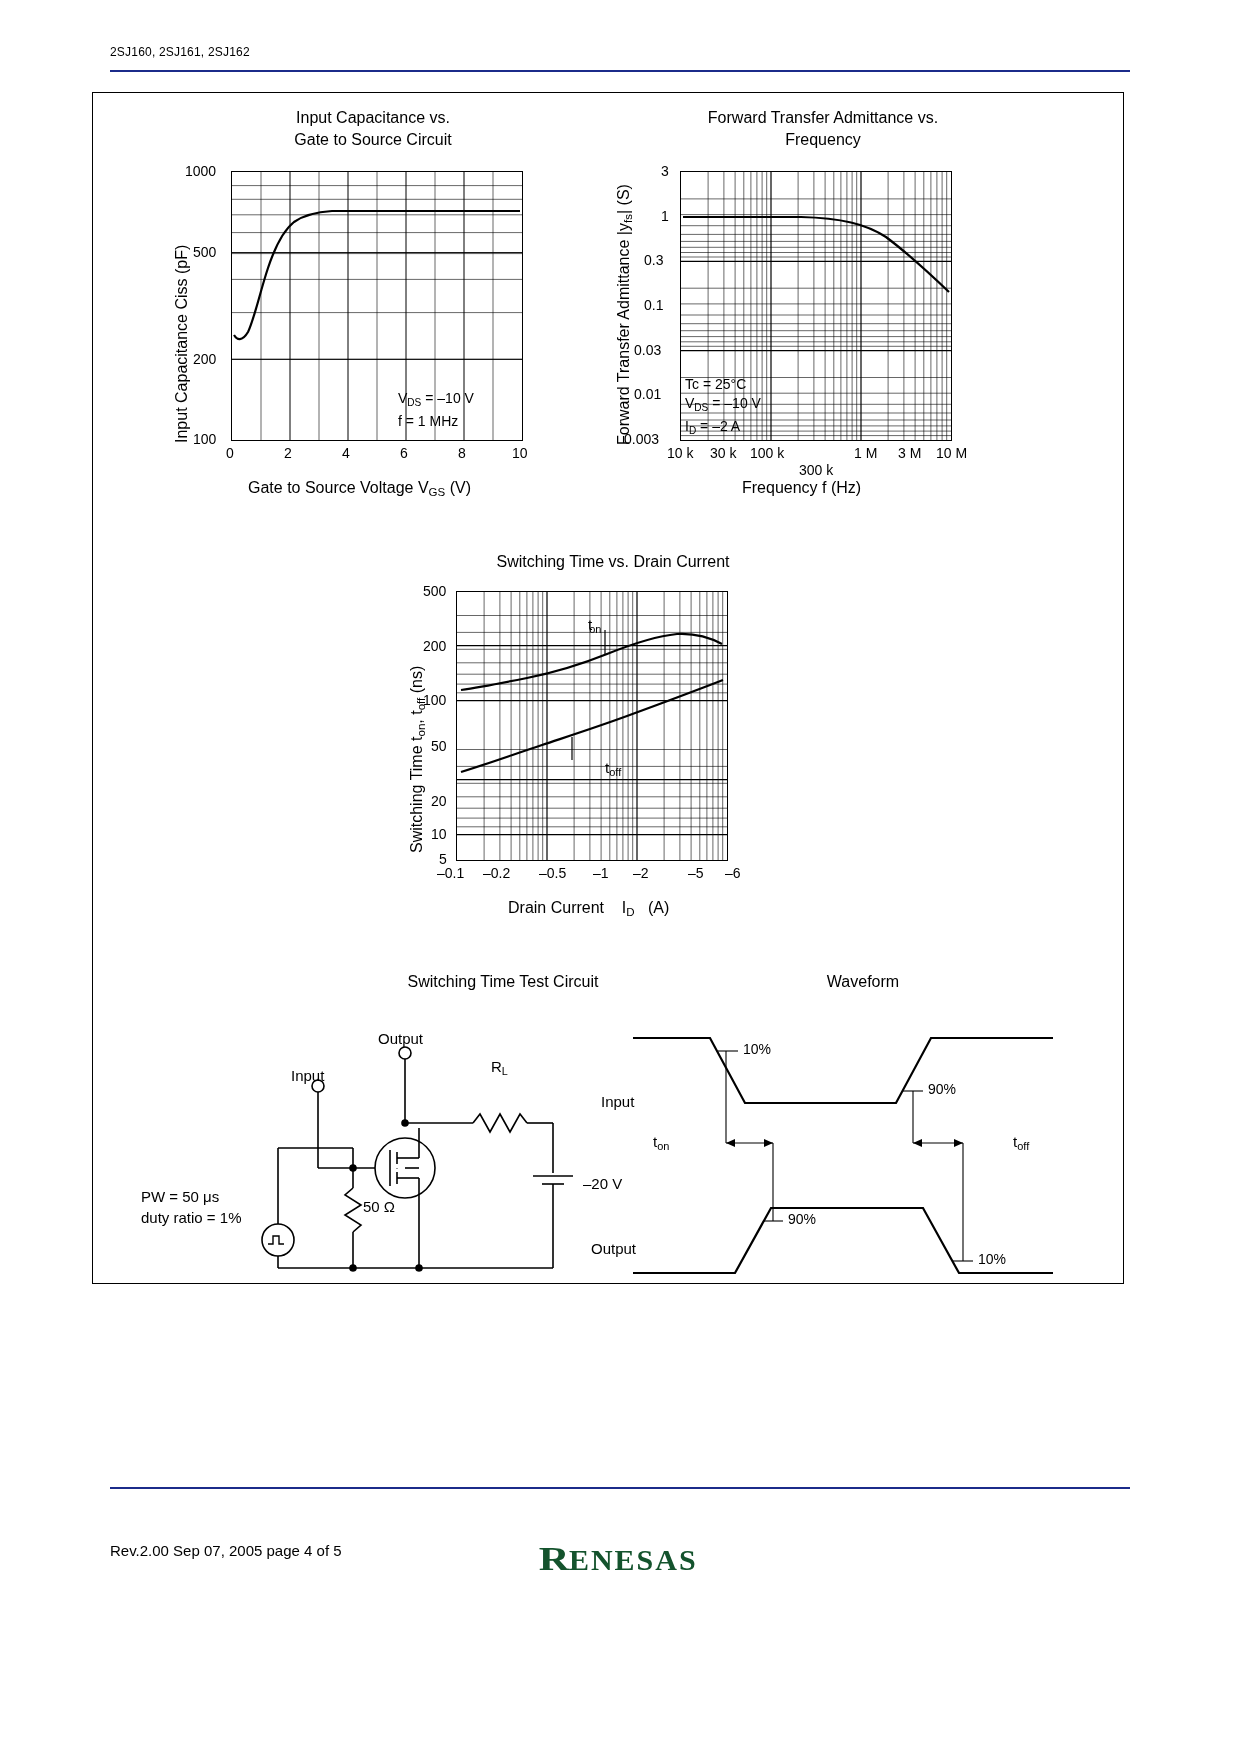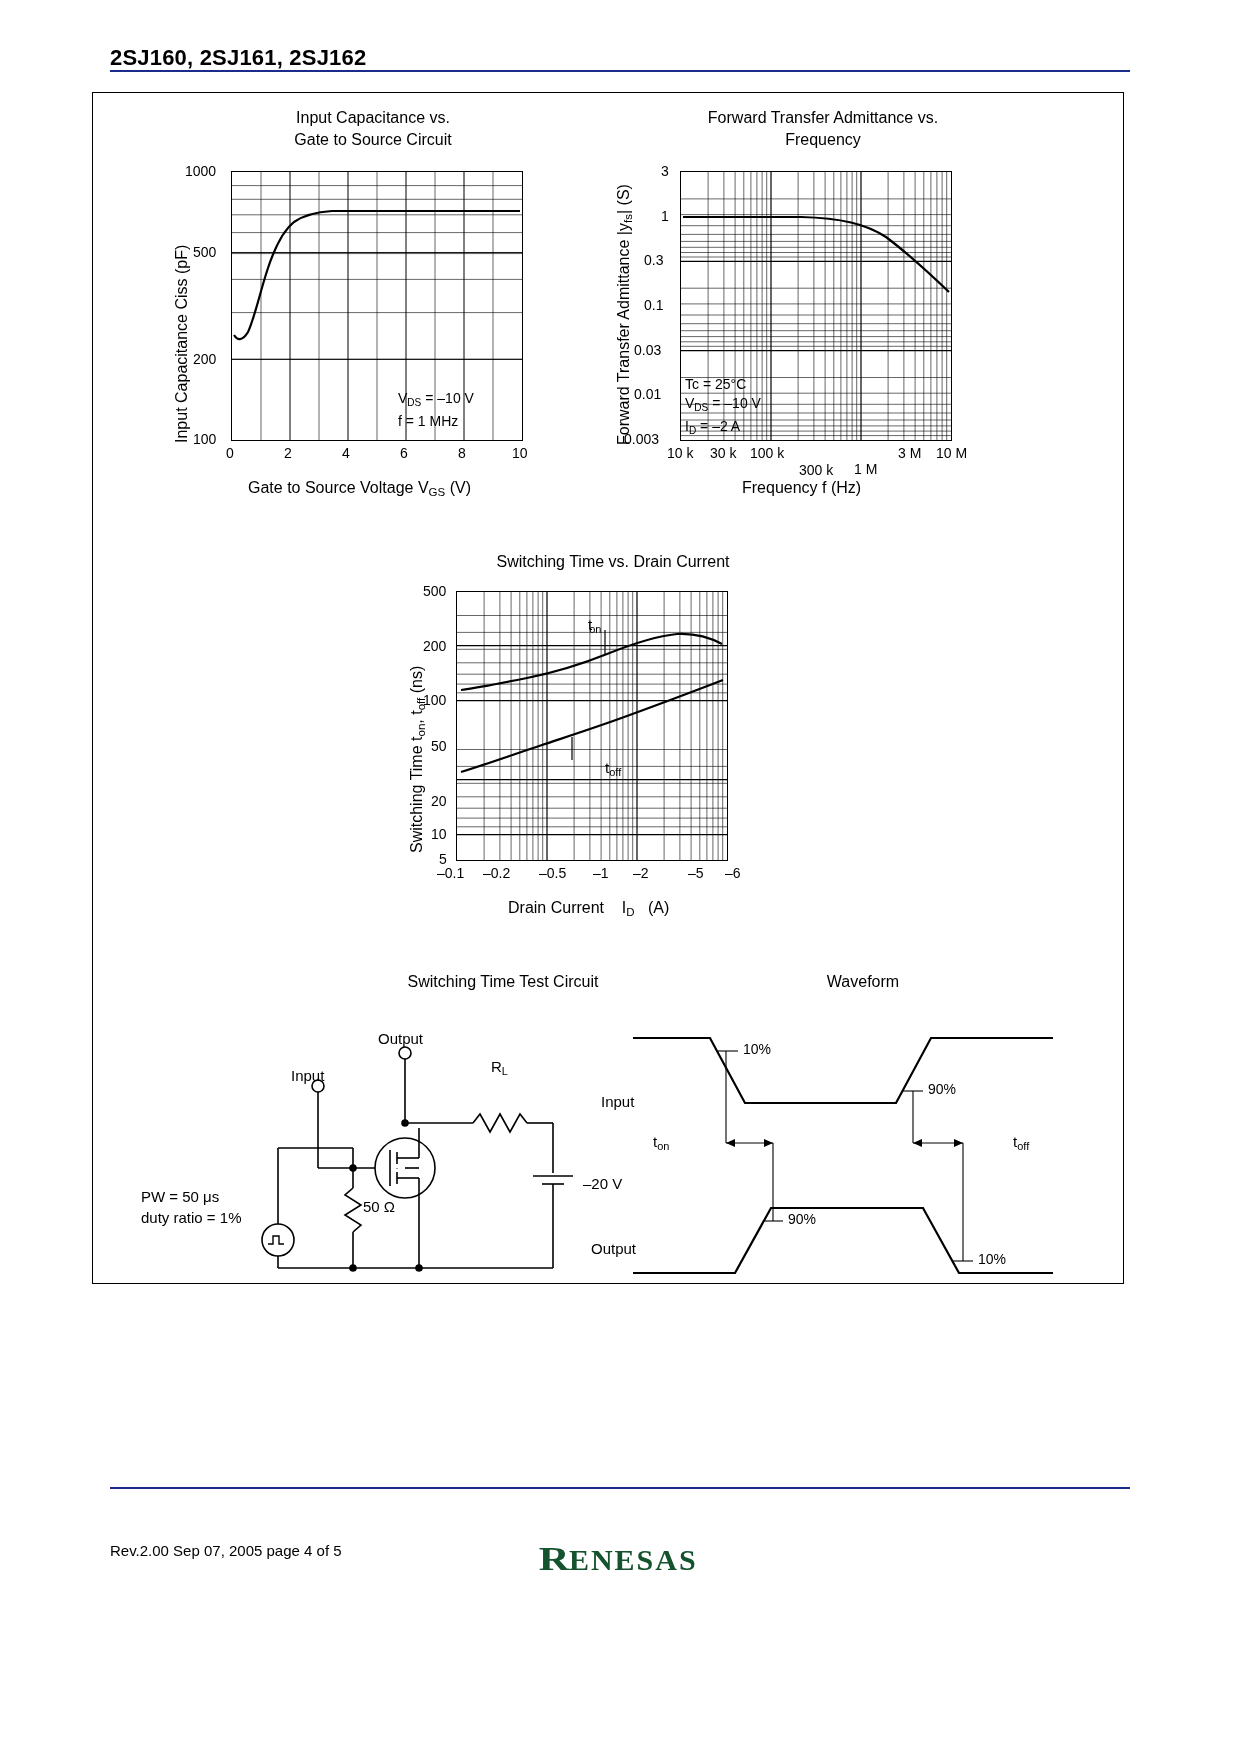--- a/index.html
+++ b/index.html
@@ -9,21 +9,21 @@
     font-family:"Liberation Sans", sans-serif;
     color:#000;
     position:relative;
     overflow:hidden;
   }
   .page{position:relative;width:1240px;height:1754px;}
 
   
   .hdr-title{
     position:absolute;left:110px;top:45px;
-    font-size:22px;font-weight:bold;letter-spacing:.2px;
+    font-size:12px;font-weight:normal;letter-spacing:.2px;
   }
   .hdr-rule{
     position:absolute;left:110px;top:70px;width:1020px;height:2px;
     background:#1b2b8a;
   }
 
   
   .ftr-rule{
     position:absolute;left:110px;top:1487px;width:1020px;height:2px;
     background:#1b2b8a;
@@ -226,21 +226,21 @@
     <div class="tick-lbl" style="left:551px;top:159px;">0.3</div>
     <div class="tick-lbl" style="left:551px;top:204px;">0.1</div>
     <div class="tick-lbl" style="left:541px;top:249px;">0.03</div>
     <div class="tick-lbl" style="left:541px;top:293px;">0.01</div>
     <div class="tick-lbl" style="left:531px;top:338px;">0.003</div>
 
     <div class="tick-lbl" style="left:574px;top:352px;">10 k</div>
     <div class="tick-lbl" style="left:617px;top:352px;">30 k</div>
     <div class="tick-lbl" style="left:657px;top:352px;">100 k</div>
     <div class="tick-lbl" style="left:706px;top:369px;">300 k</div>
-    <div class="tick-lbl" style="left:761px;top:368px;">1 M</div>
+    <div class="tick-lbl" style="left:761px;top:352px;">1 M</div>
     <div class="tick-lbl" style="left:805px;top:352px;">3 M</div>
     <div class="tick-lbl" style="left:843px;top:352px;">10 M</div>
 
     <div class="axis-lbl vert" style="left:522px;top:352px;">Forward Transfer Admittance  |y<sub>fs</sub>|  (S)</div>
     <div class="axis-lbl" style="left:649px;top:386px;">Frequency  f  (Hz)</div>
 
     <div class="note" style="left:592px;top:282px;">
       Tc = 25°C<br>V<sub>DS</sub> = –10 V<br>I<sub>D</sub> = –2 A
     </div>
 

